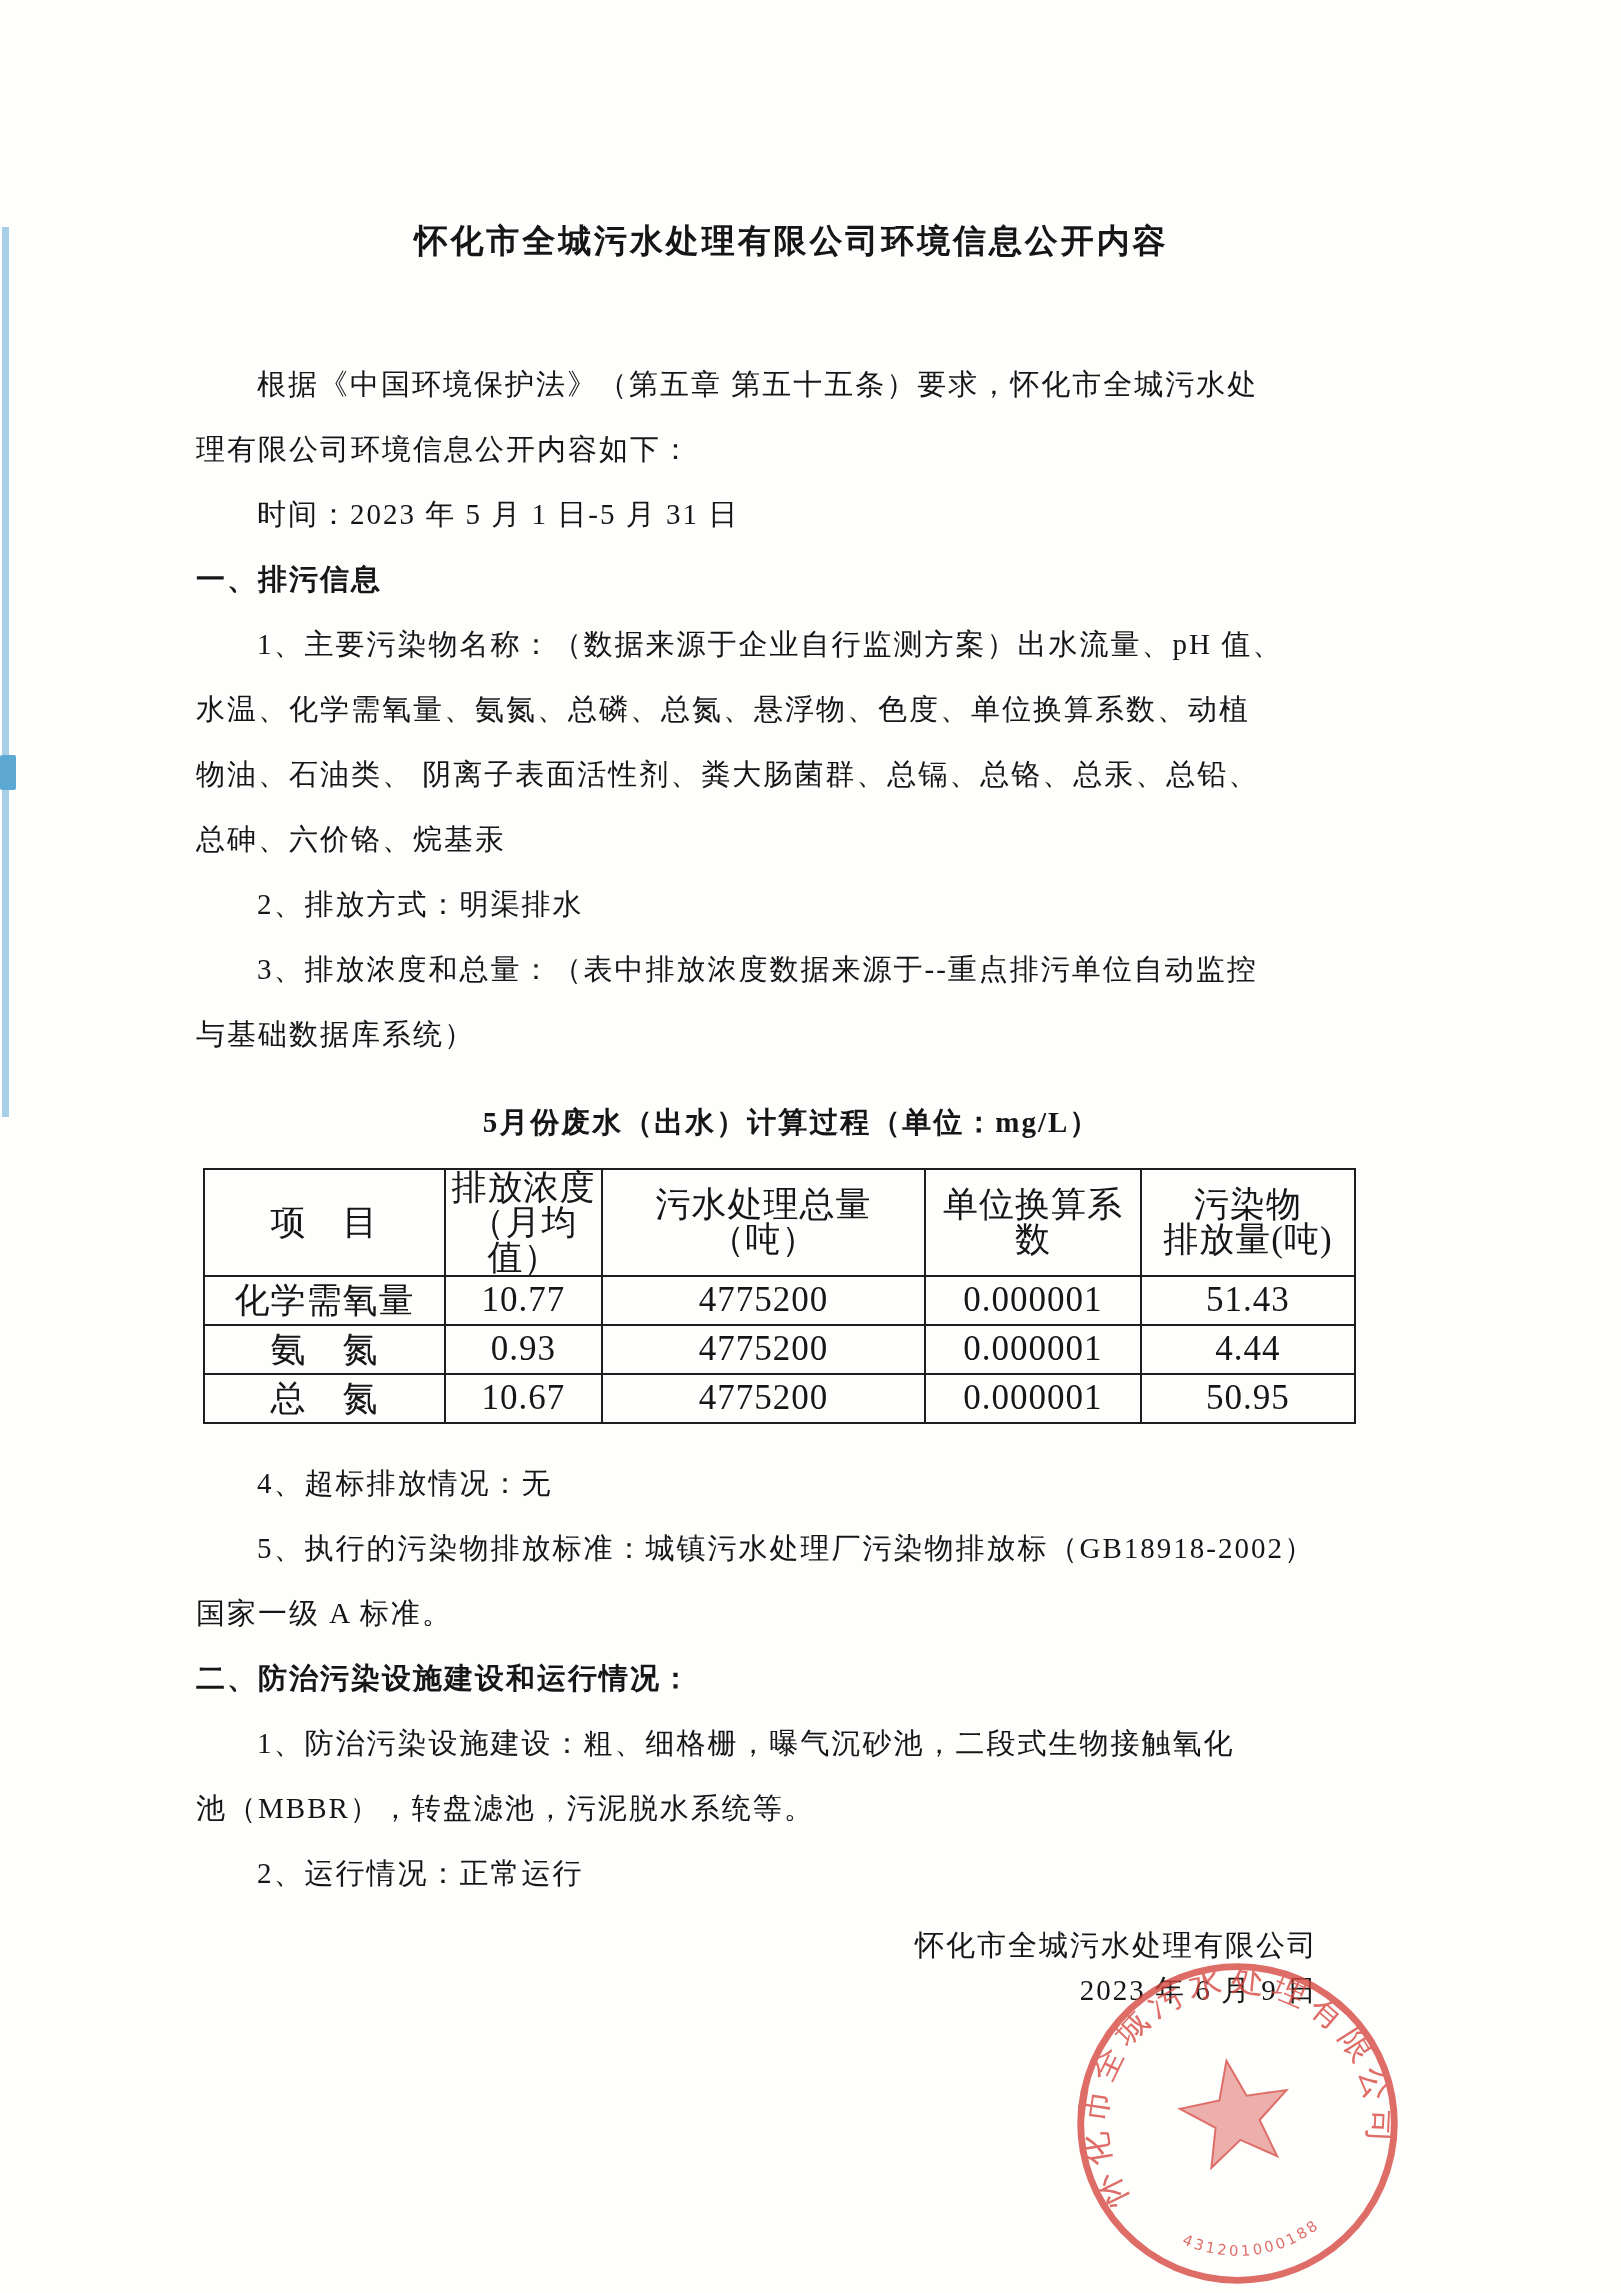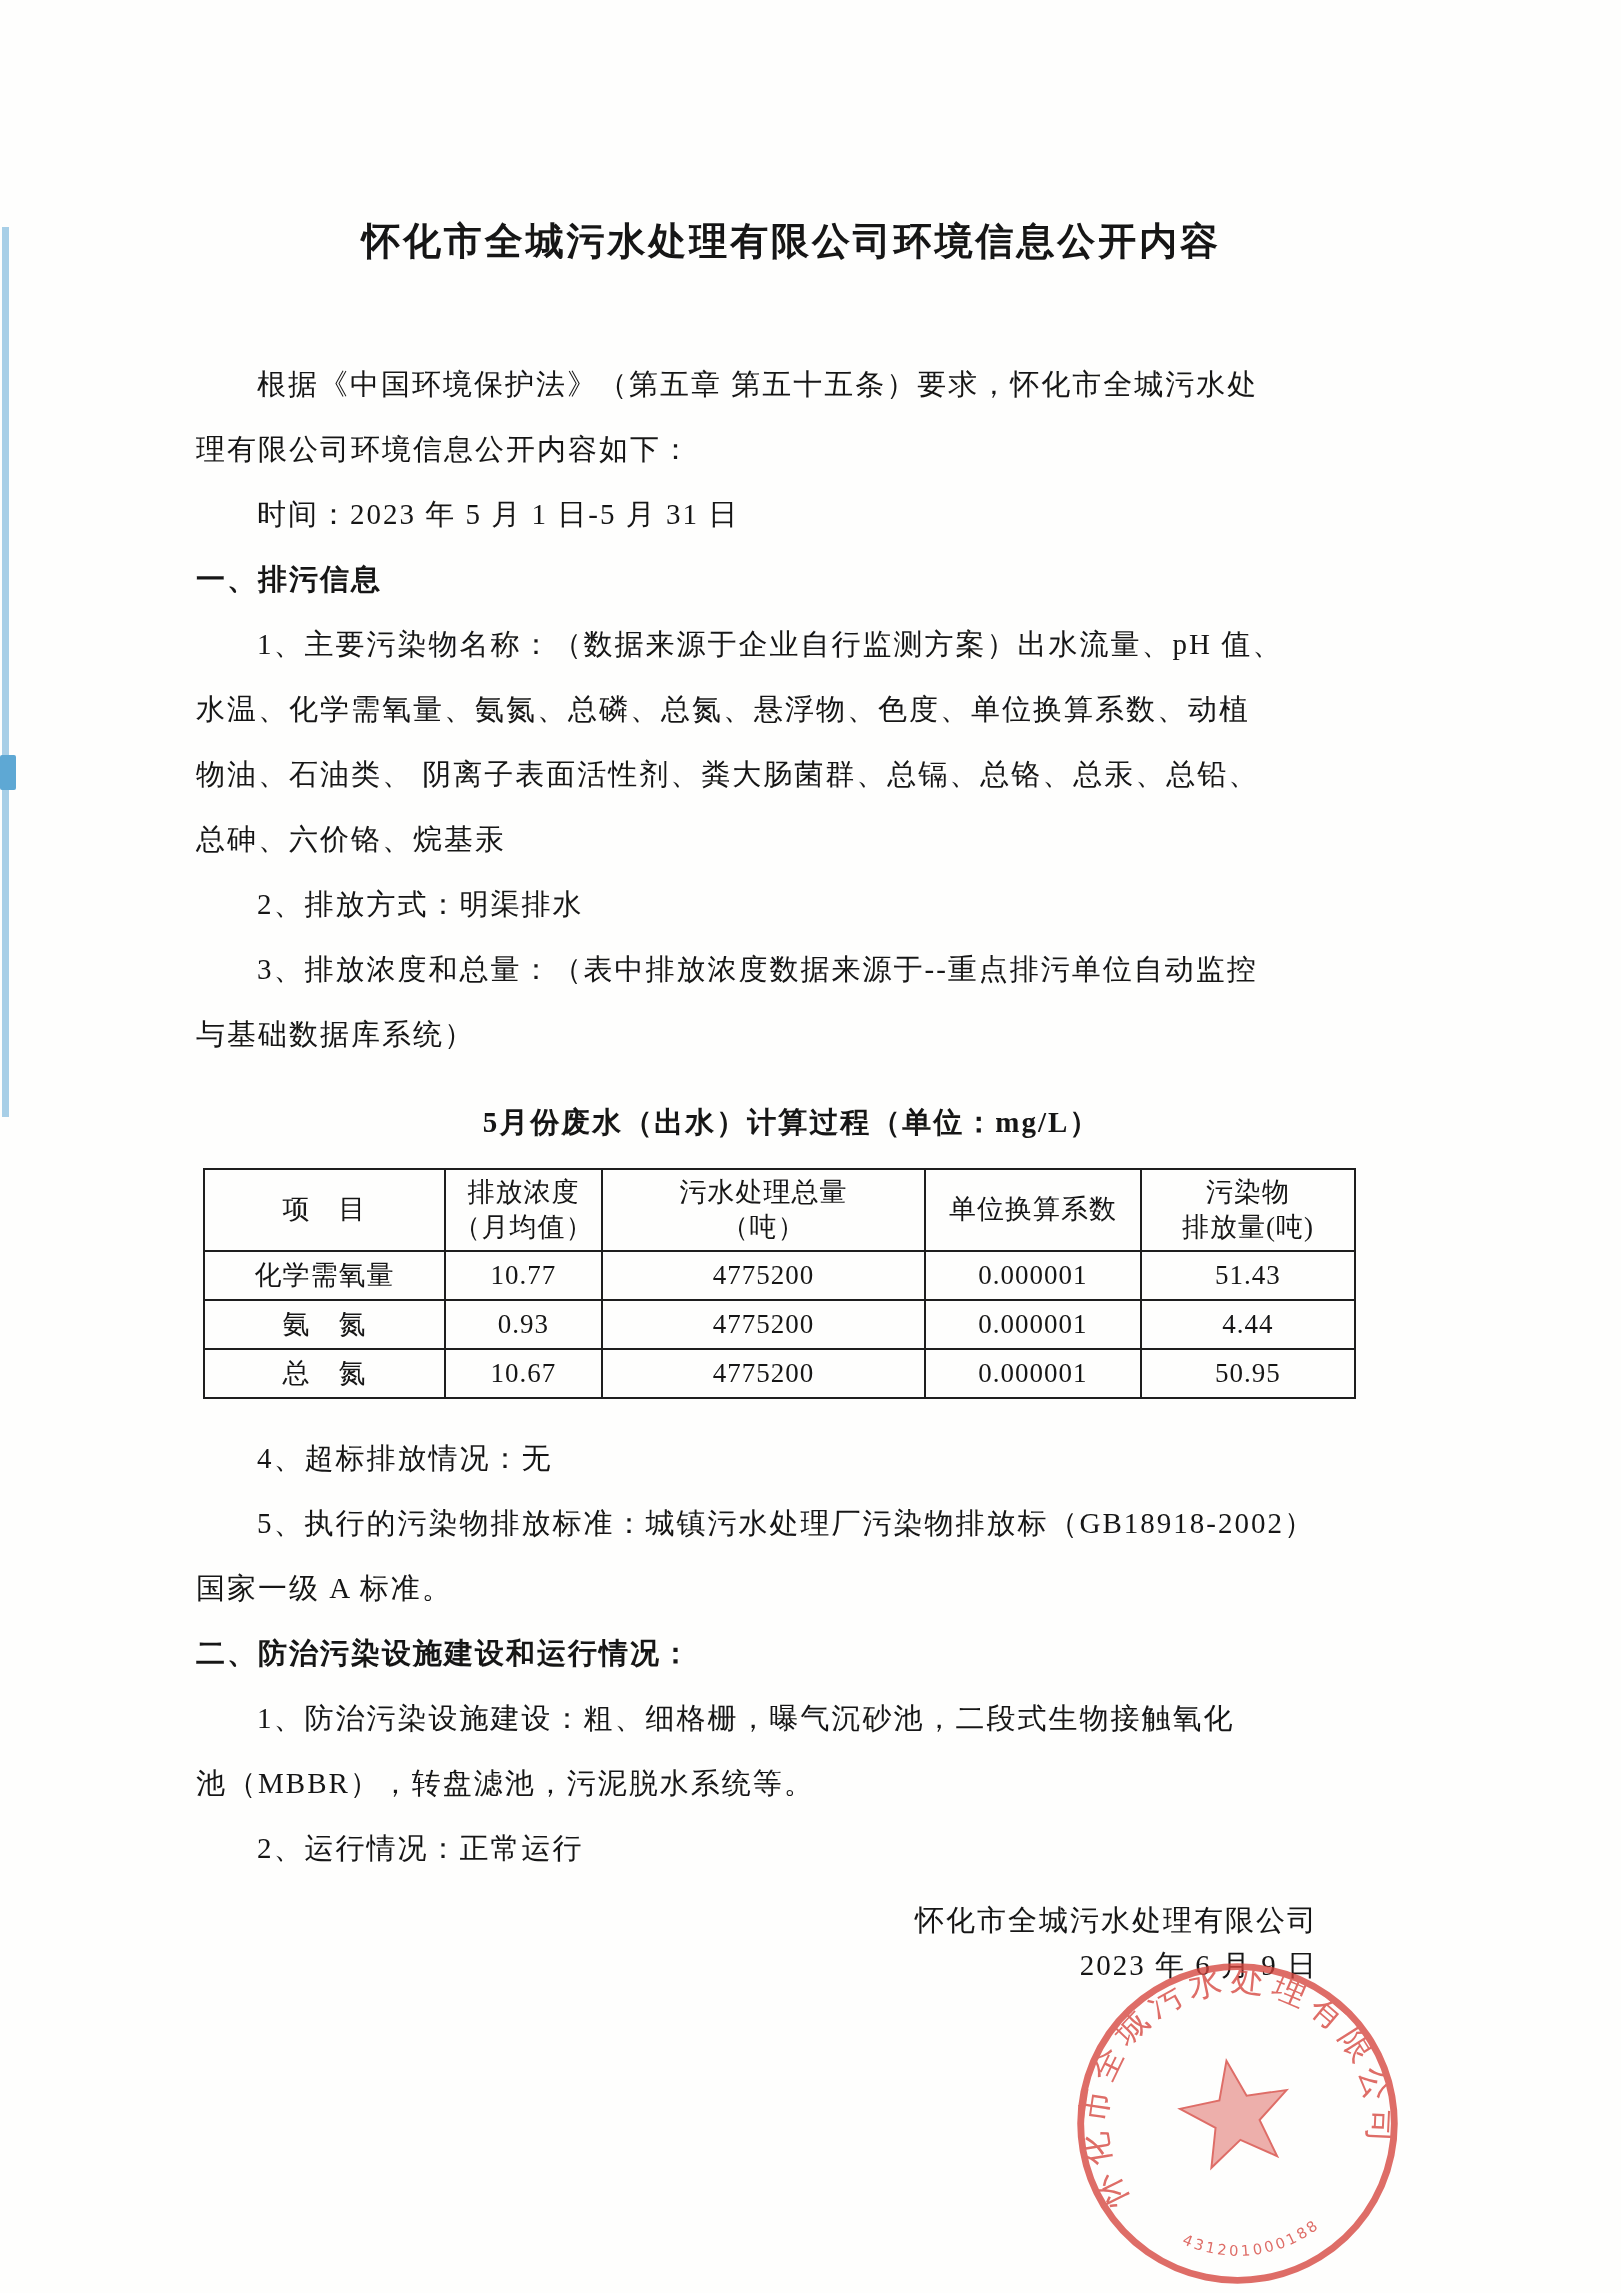--- a/index.html
+++ b/index.html
@@ -8,38 +8,38 @@
     width:1621px; height:2294px;
     margin:0 auto;
     background:#fefefd;
     font-family:"Liberation Serif","DejaVu Serif",serif;
     color:#161616;
     overflow:hidden;
   }
   .content { position:absolute; left:196px; top:0; width:1191px; }
   .doc-title {
     margin:214px 0 0 0;
-    font-size:38px; line-height:55px;
+    font-size:33px; line-height:55px;
     font-weight:700; text-align:center;
     letter-spacing:2.9px;
   }
   .body-block { margin-top:83px; font-size:29px; letter-spacing:2px; }
   .line { height:65px; line-height:65px; white-space:nowrap; }
   .indent { padding-left:61px; }
   .bold { font-weight:700; }
   .tbl-caption {
     margin-top:34px; height:43px; line-height:43px;
     font-size:29px; font-weight:700; text-align:center; letter-spacing:2px;
   }
   table.wtable {
     margin:23.5px 0 0 6.9px;
     border-collapse:collapse;
     table-layout:fixed;
     width:1151px;
-    font-size:27px;
+    font-size:35px;
     letter-spacing:1px;
   }
   table.wtable th, table.wtable td {
     border:2px solid #1e1e1e;
     text-align:center; vertical-align:middle;
     font-weight:normal;
     padding:0;
   }
   table.wtable thead tr { height:82px; }
   table.wtable tbody tr { height:49px; }

